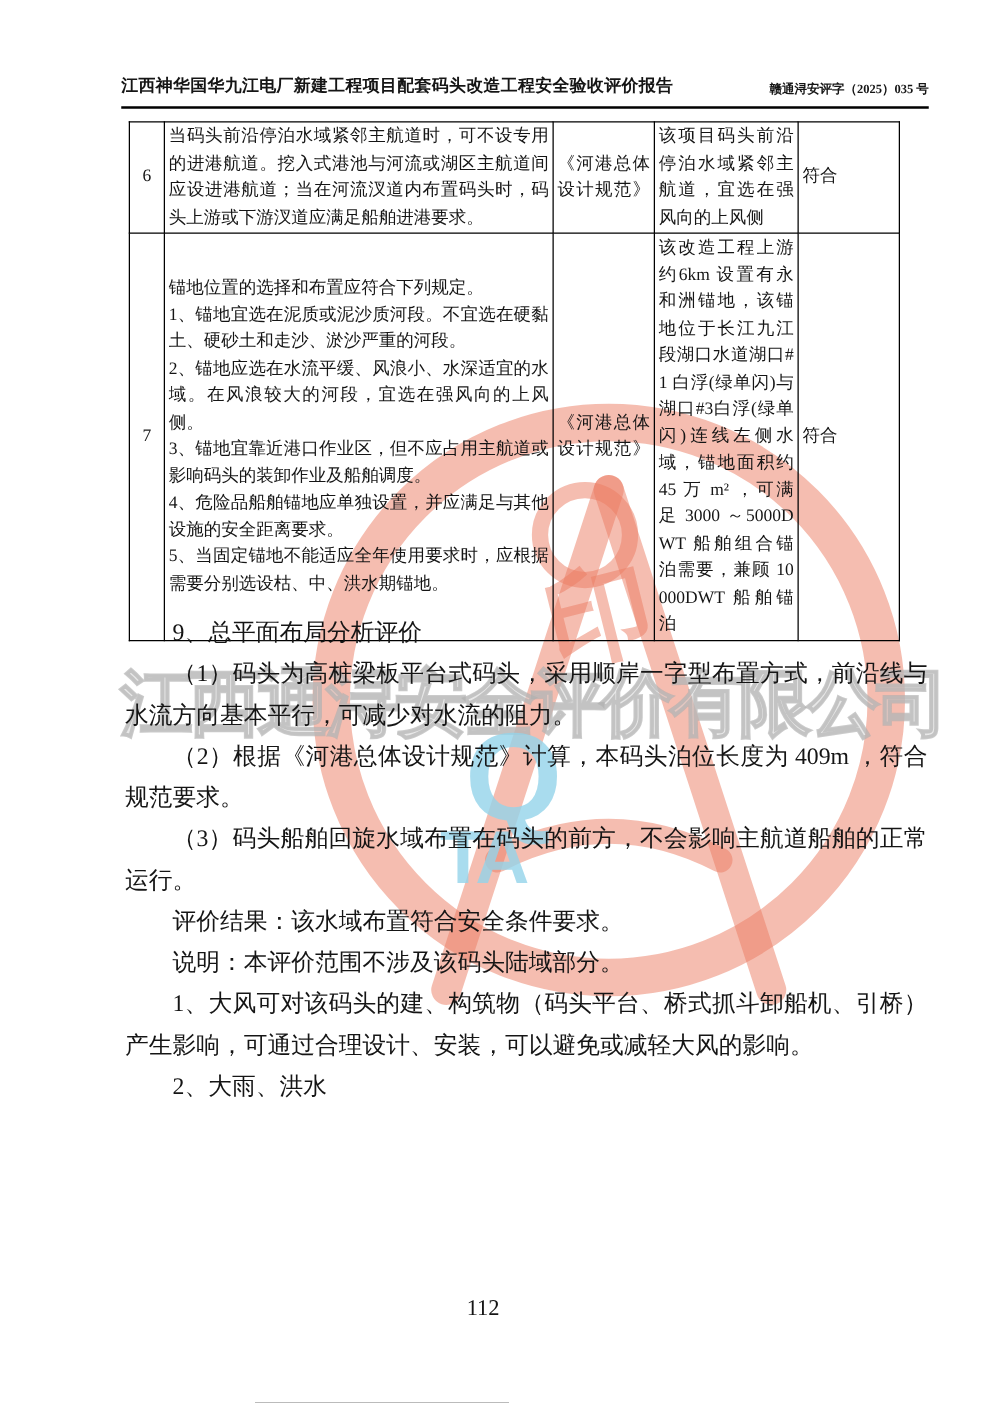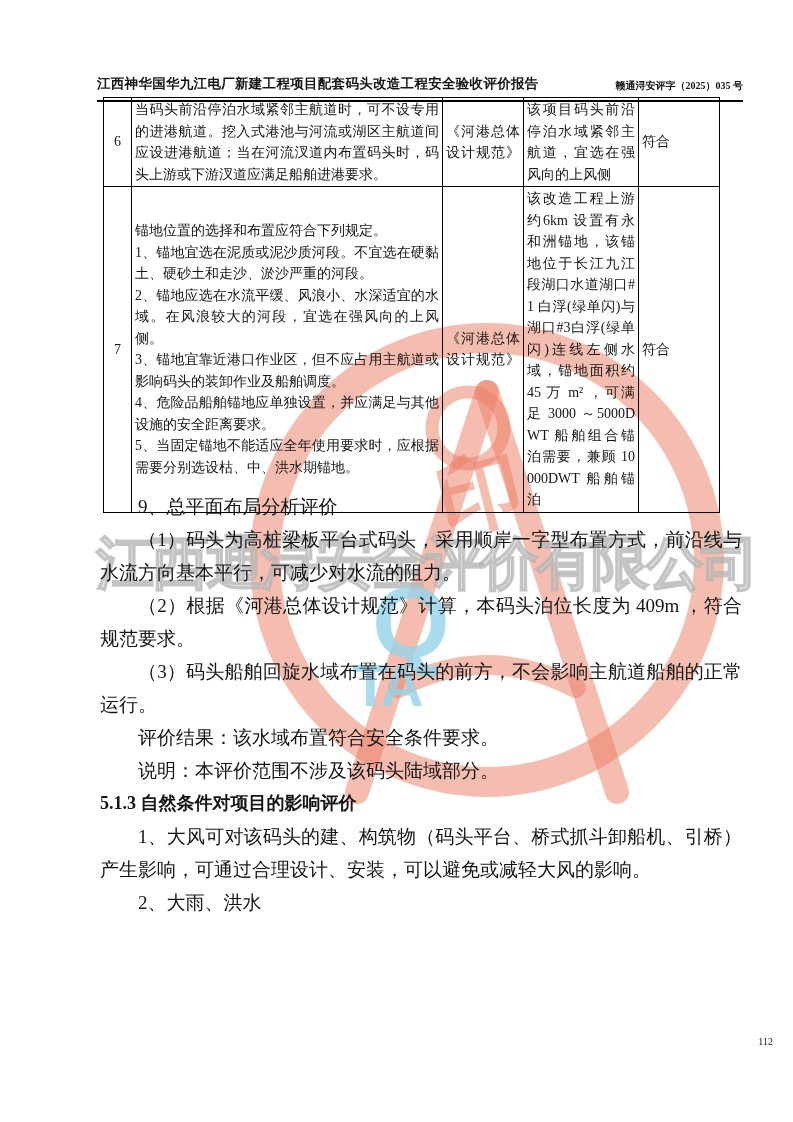--- a/index.html
+++ b/index.html
@@ -33,21 +33,21 @@
   .wm-ta{left:352px;top:656px;font-size:60px;letter-spacing:-4px;}
   .wm-seal-char{
     position:absolute;left:438px;top:452px;
     font-size:84px;font-weight:bold;line-height:1;
     color:rgba(236,124,98,0.50);
     transform:rotate(-14deg);
   }
   
   .content{position:absolute;inset:0;z-index:2;}
   .hdr{
-    position:absolute;left:97px;top:75px;width:646px;
+    position:absolute;left:97px;top:60px;width:646px;
     display:flex;justify-content:space-between;align-items:flex-end;
     border-bottom:2px solid #000;padding-bottom:7px;
     font-weight:bold;
   }
   .hdr .t1{font-size:13.5px;letter-spacing:.3px;}
   .hdr .t2{font-size:10px;white-space:nowrap;}
   table.cmp{
     position:absolute;left:103px;top:97px;
     border-collapse:collapse;table-layout:fixed;
     width:616px;
@@ -67,21 +67,21 @@
   tr.r6{height:87px;}
   tr.r7{height:305px;}
   .bodytext{
     position:absolute;left:100px;top:490px;width:642px;
     font-size:19px;line-height:33px;text-align:justify;
   }
   .para{text-indent:2em;margin:0;}
   .h513{font-weight:bold;text-indent:0;font-size:18px;margin:0;line-height:33px;}
   .pageno{
     position:absolute;left:0;top:1036px;width:773px;
-    text-align:right;font-size:10px;
+    text-align:center;font-size:18px;
   }
 </style>
 </head>
 <body>
 
 <div class="page">
 
   <div class="watermark">
     <svg class="wm-svg" width="793" height="1122" viewBox="0 0 793 1122">
       <g stroke="rgba(236,124,98,0.5)" fill="none" stroke-linecap="round">
@@ -136,20 +136,19 @@
       </tbody>
     </table>
 
     <div class="bodytext">
       <p class="para">9、总平面布局分析评价</p>
       <p class="para">（1）码头为高桩梁板平台式码头，采用顺岸一字型布置方式，前沿线与水流方向基本平行，可减少对水流的阻力。</p>
       <p class="para">（2）根据《河港总体设计规范》计算，本码头泊位长度为 409m ，符合规范要求。</p>
       <p class="para">（3）码头船舶回旋水域布置在码头的前方，不会影响主航道船舶的正常运行。</p>
       <p class="para">评价结果：该水域布置符合安全条件要求。</p>
       <p class="para">说明：本评价范围不涉及该码头陆域部分。</p>
-      <p class="h513">5.1.3 自然条件对项目的影响评价</p>
       <p class="para">1、大风可对该码头的建、构筑物（码头平台、桥式抓斗卸船机、引桥）产生影响，可通过合理设计、安装，可以避免或减轻大风的影响。</p>
       <p class="para">2、大雨、洪水</p>
     </div>
 
     <div class="pageno">112</div>
   </div>
 </div>
 
 </body></html>

